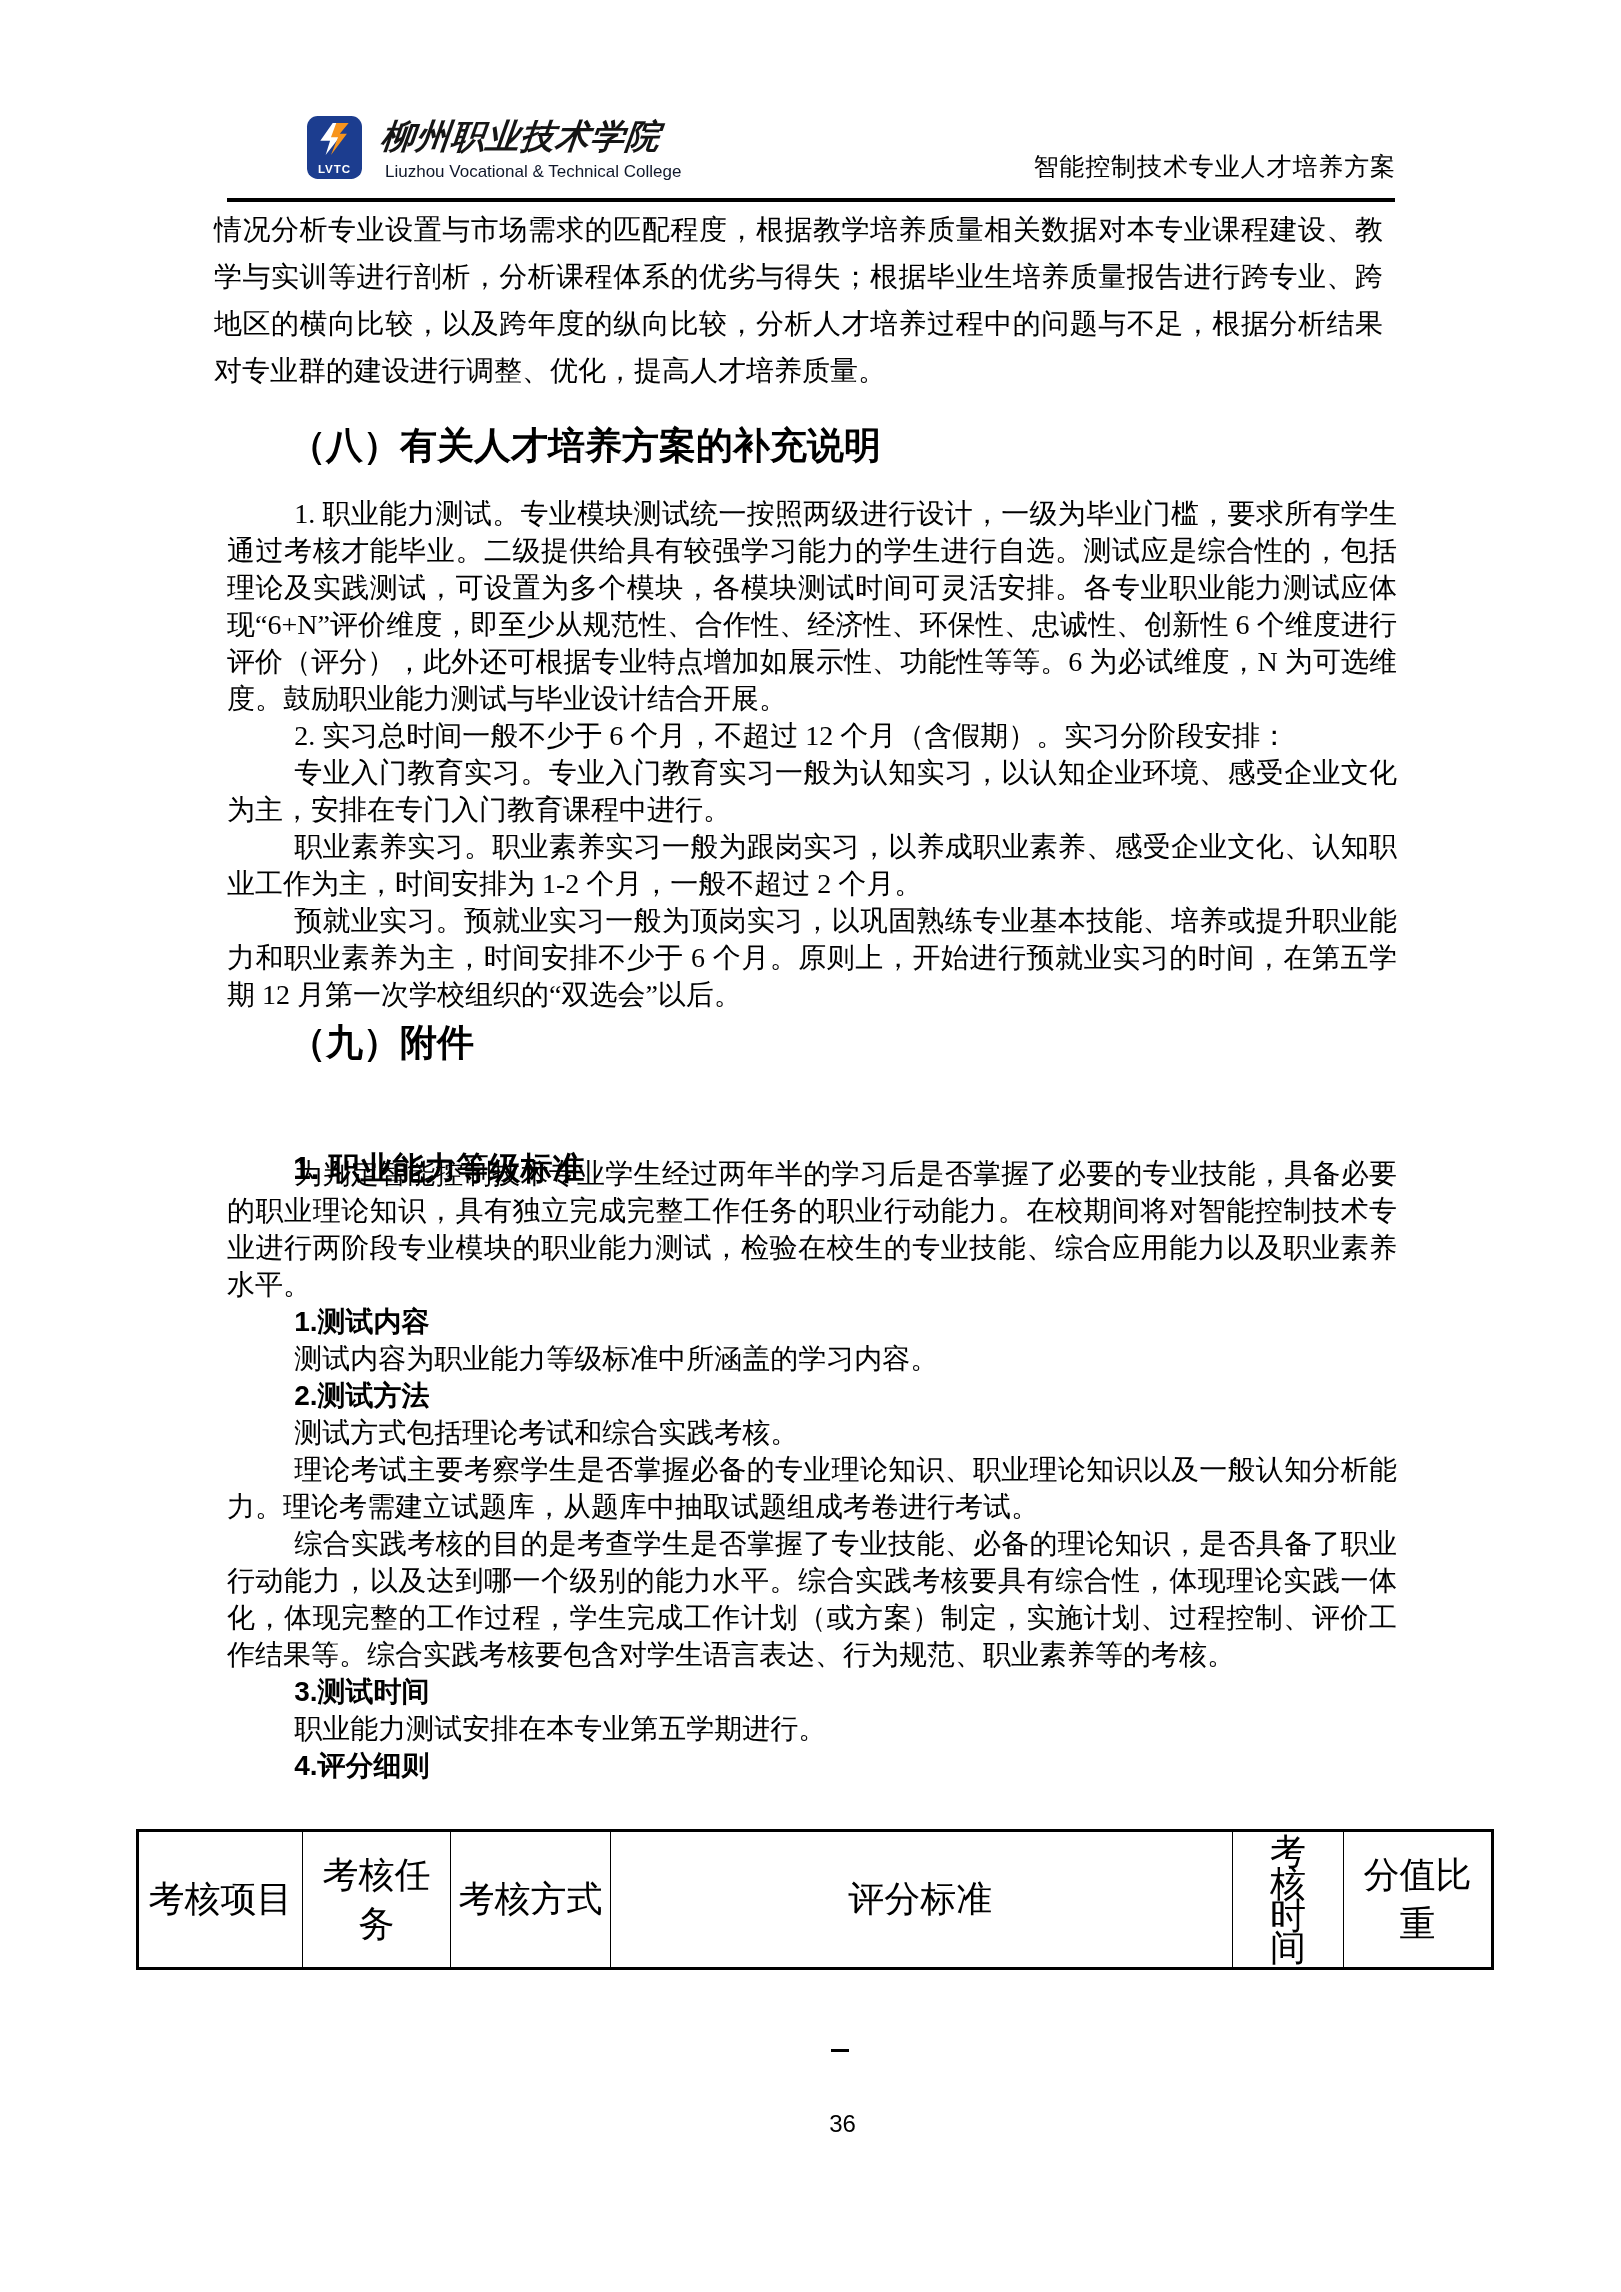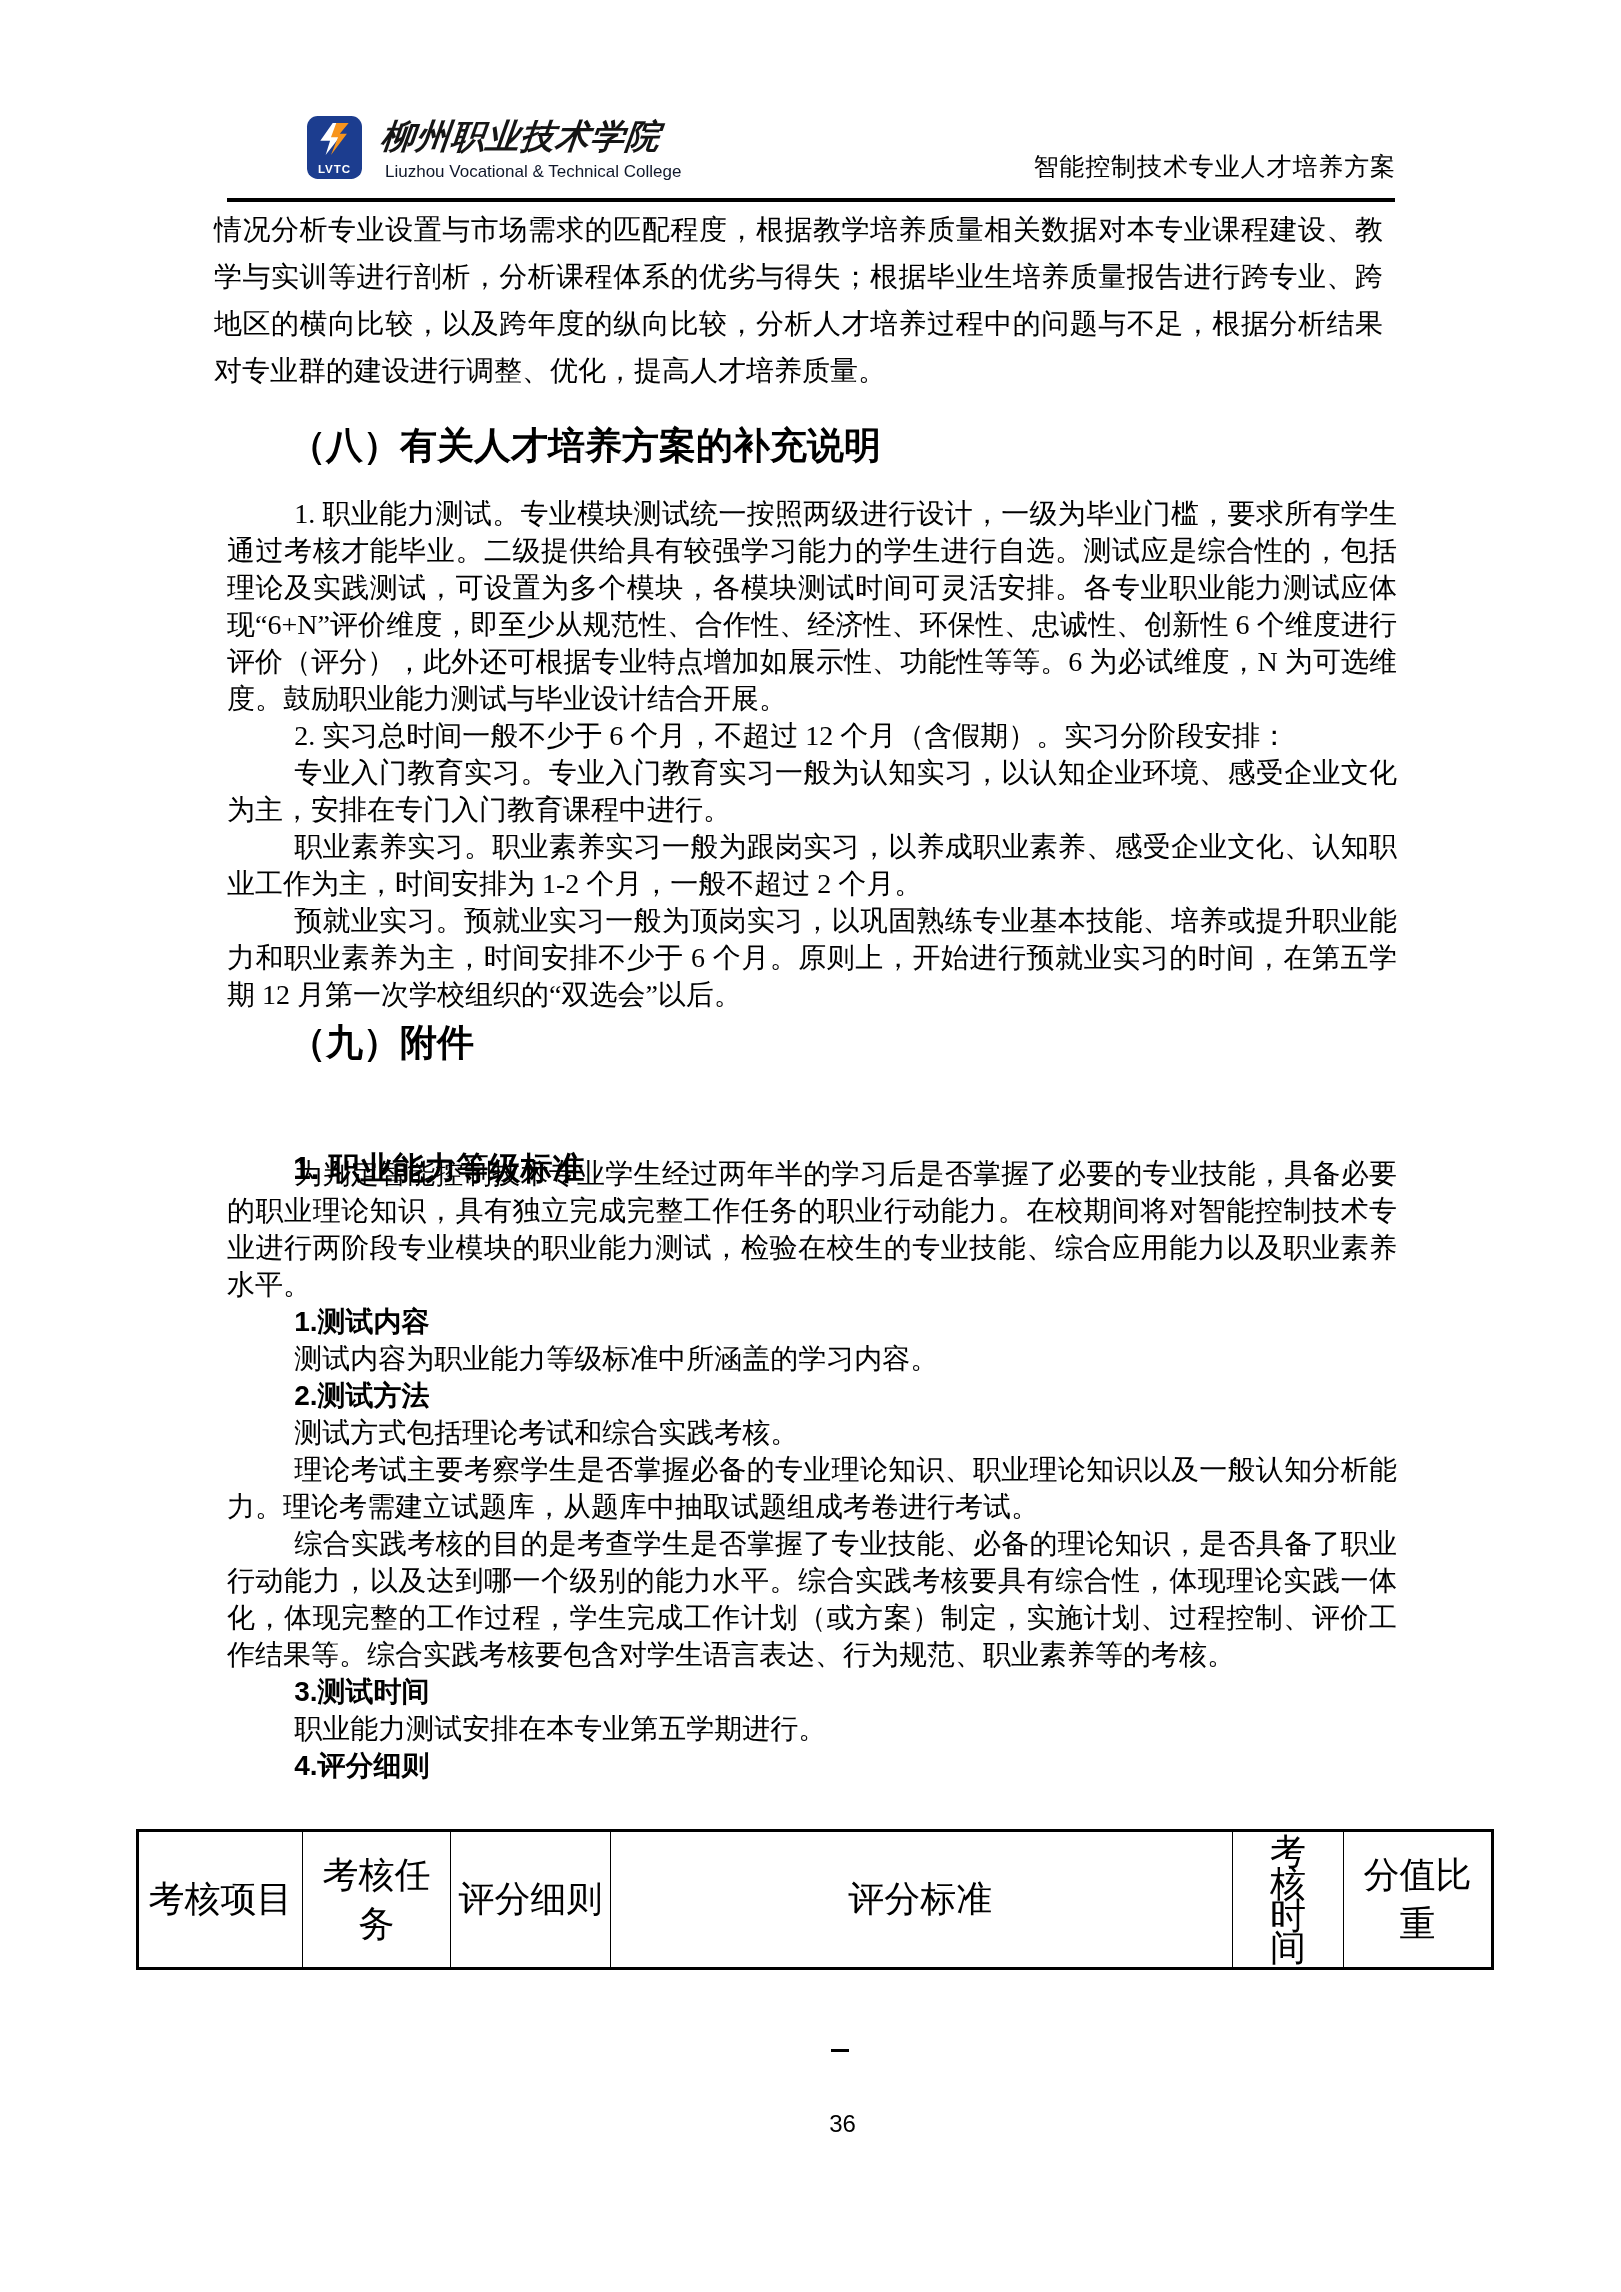--- a/index.html
+++ b/index.html
@@ -142,21 +142,21 @@
         <col style="width:148px">
         <col style="width:160px">
       <col style="width:622px">
         <col style="width:111px">
         <col style="width:149px">
     </colgroup>
     <tbody>
         <tr>
       <td>考核项目</td>
       <td>考核任务</td>
-      <td>评分细则</td>
+      <td>考核方式</td>
       <td class="std">评分标准</td>
       <td class="time">考核时间</td>
       <td>分值比重</td>
     </tr>
   </tbody>
     </table>
 
   <div class="foot-dash"></div>
   <div class="page-num">36</div>
 

